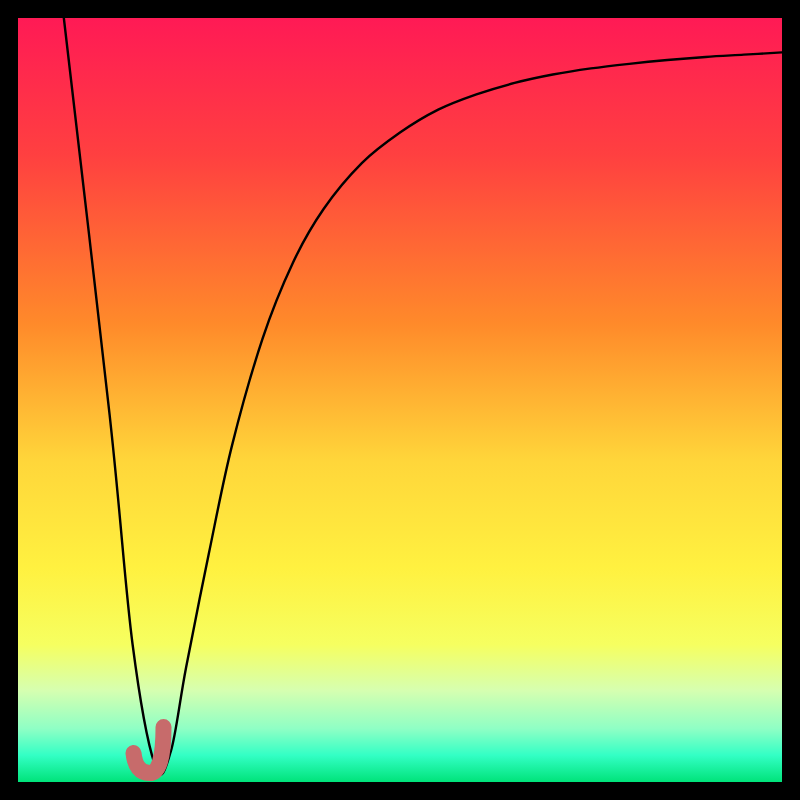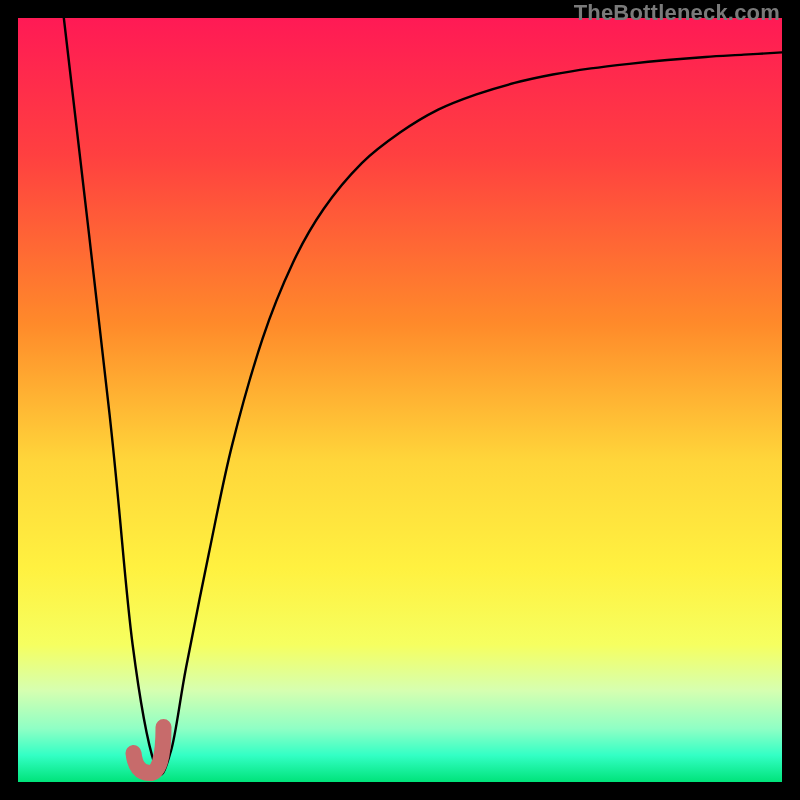--- a/index.html
+++ b/index.html
@@ -56,14 +56,13 @@
             <stop offset="93%" stop-color="#8fffc5"></stop>
             <stop offset="96.5%" stop-color="#33ffc5"></stop>
             <stop offset="100%" stop-color="#00e37a"></stop>
           </linearGradient>
       </defs>
       <rect x="0" y="0" width="764" height="764" fill="url(#bg-grad)"></rect>
       <path id="curve-path" fill="none" stroke="#000" stroke-width="2.4" stroke-linecap="round" stroke-linejoin="round" d="M 45.839999999999996 0 C 53.48 66.21333333333334, 80.22 292.8666666666667, 91.67999999999999 397.28000000000003 C 103.13999999999999 501.6933333333334, 106.96 567.9066666666666, 114.6 626.48 C 122.24 685.0533333333334, 131.1533333333333 730.8933333333333, 137.51999999999998 748.72 C 143.88666666666666 766.5466666666667, 147.70666666666668 749.9933333333333, 152.8 733.44 C 157.89333333333335 716.8866666666668, 161.71333333333334 682.5066666666667, 168.08 649.4 C 174.4466666666667 616.2933333333333, 183.36 571.7266666666666, 191 534.8 C 198.64 497.8733333333333, 205.0066666666667 463.4933333333333, 213.92000000000002 427.84 C 222.83333333333334 392.18666666666667, 234.29333333333335 351.44000000000005, 244.48000000000002 320.88000000000005 C 254.66666666666669 290.32000000000005, 264.8533333333333 266.12666666666667, 275.03999999999996 244.48000000000002 C 285.22666666666663 222.83333333333334, 294.14 207.55333333333334, 305.6 191 C 317.06000000000006 174.44666666666666, 331.06666666666666 157.8933333333333, 343.8 145.15999999999997 C 356.53333333333336 132.42666666666665, 369.26666666666665 123.51333333333336, 382 114.60000000000002 C 394.73333333333335 105.68666666666668, 407.4666666666667 98.04666666666662, 420.20000000000005 91.67999999999995 C 432.9333333333334 85.31333333333328, 445.66666666666663 80.85666666666664, 458.4 76.39999999999998 C 471.1333333333333 71.94333333333331, 483.8666666666667 68.25066666666659, 496.6 64.93999999999994 C 509.33333333333337 61.629333333333285, 522.0666666666666 58.955333333333385, 534.8 56.53600000000006 C 547.5333333333333 54.11666666666673, 560.2666666666667 52.20666666666665, 573 50.42399999999998 C 585.7333333333333 48.64133333333331, 598.4666666666667 47.2406666666667, 611.2 45.84000000000003 C 623.9333333333334 44.439333333333366, 636.6666666666666 43.166, 649.4 42.01999999999998 C 662.1333333333333 40.87399999999997, 674.8666666666667 39.855333333333284, 687.6 38.96399999999994 C 700.3333333333334 38.0726666666666, 713.0666666666666 37.4359999999999, 725.8 36.67199999999991 C 738.5333333333333 35.90799999999992, 757.6333333333333 34.76199999999998, 764 34.379999999999995"></path>
       <path id="check-path" fill="none" stroke="#c76b6b" stroke-width="16" stroke-linecap="round" stroke-linejoin="round" d="M 115.51999999999998 735.08 Q 117.51999999999998 755.08 131.51999999999998 755.08 Q 145.51999999999998 755.08 145.51999999999998 709.08"></path>
     </svg>
   </div>
-  <div class="watermark">TheBottleneck.com</div>
 </div>
 
 </body></html>

